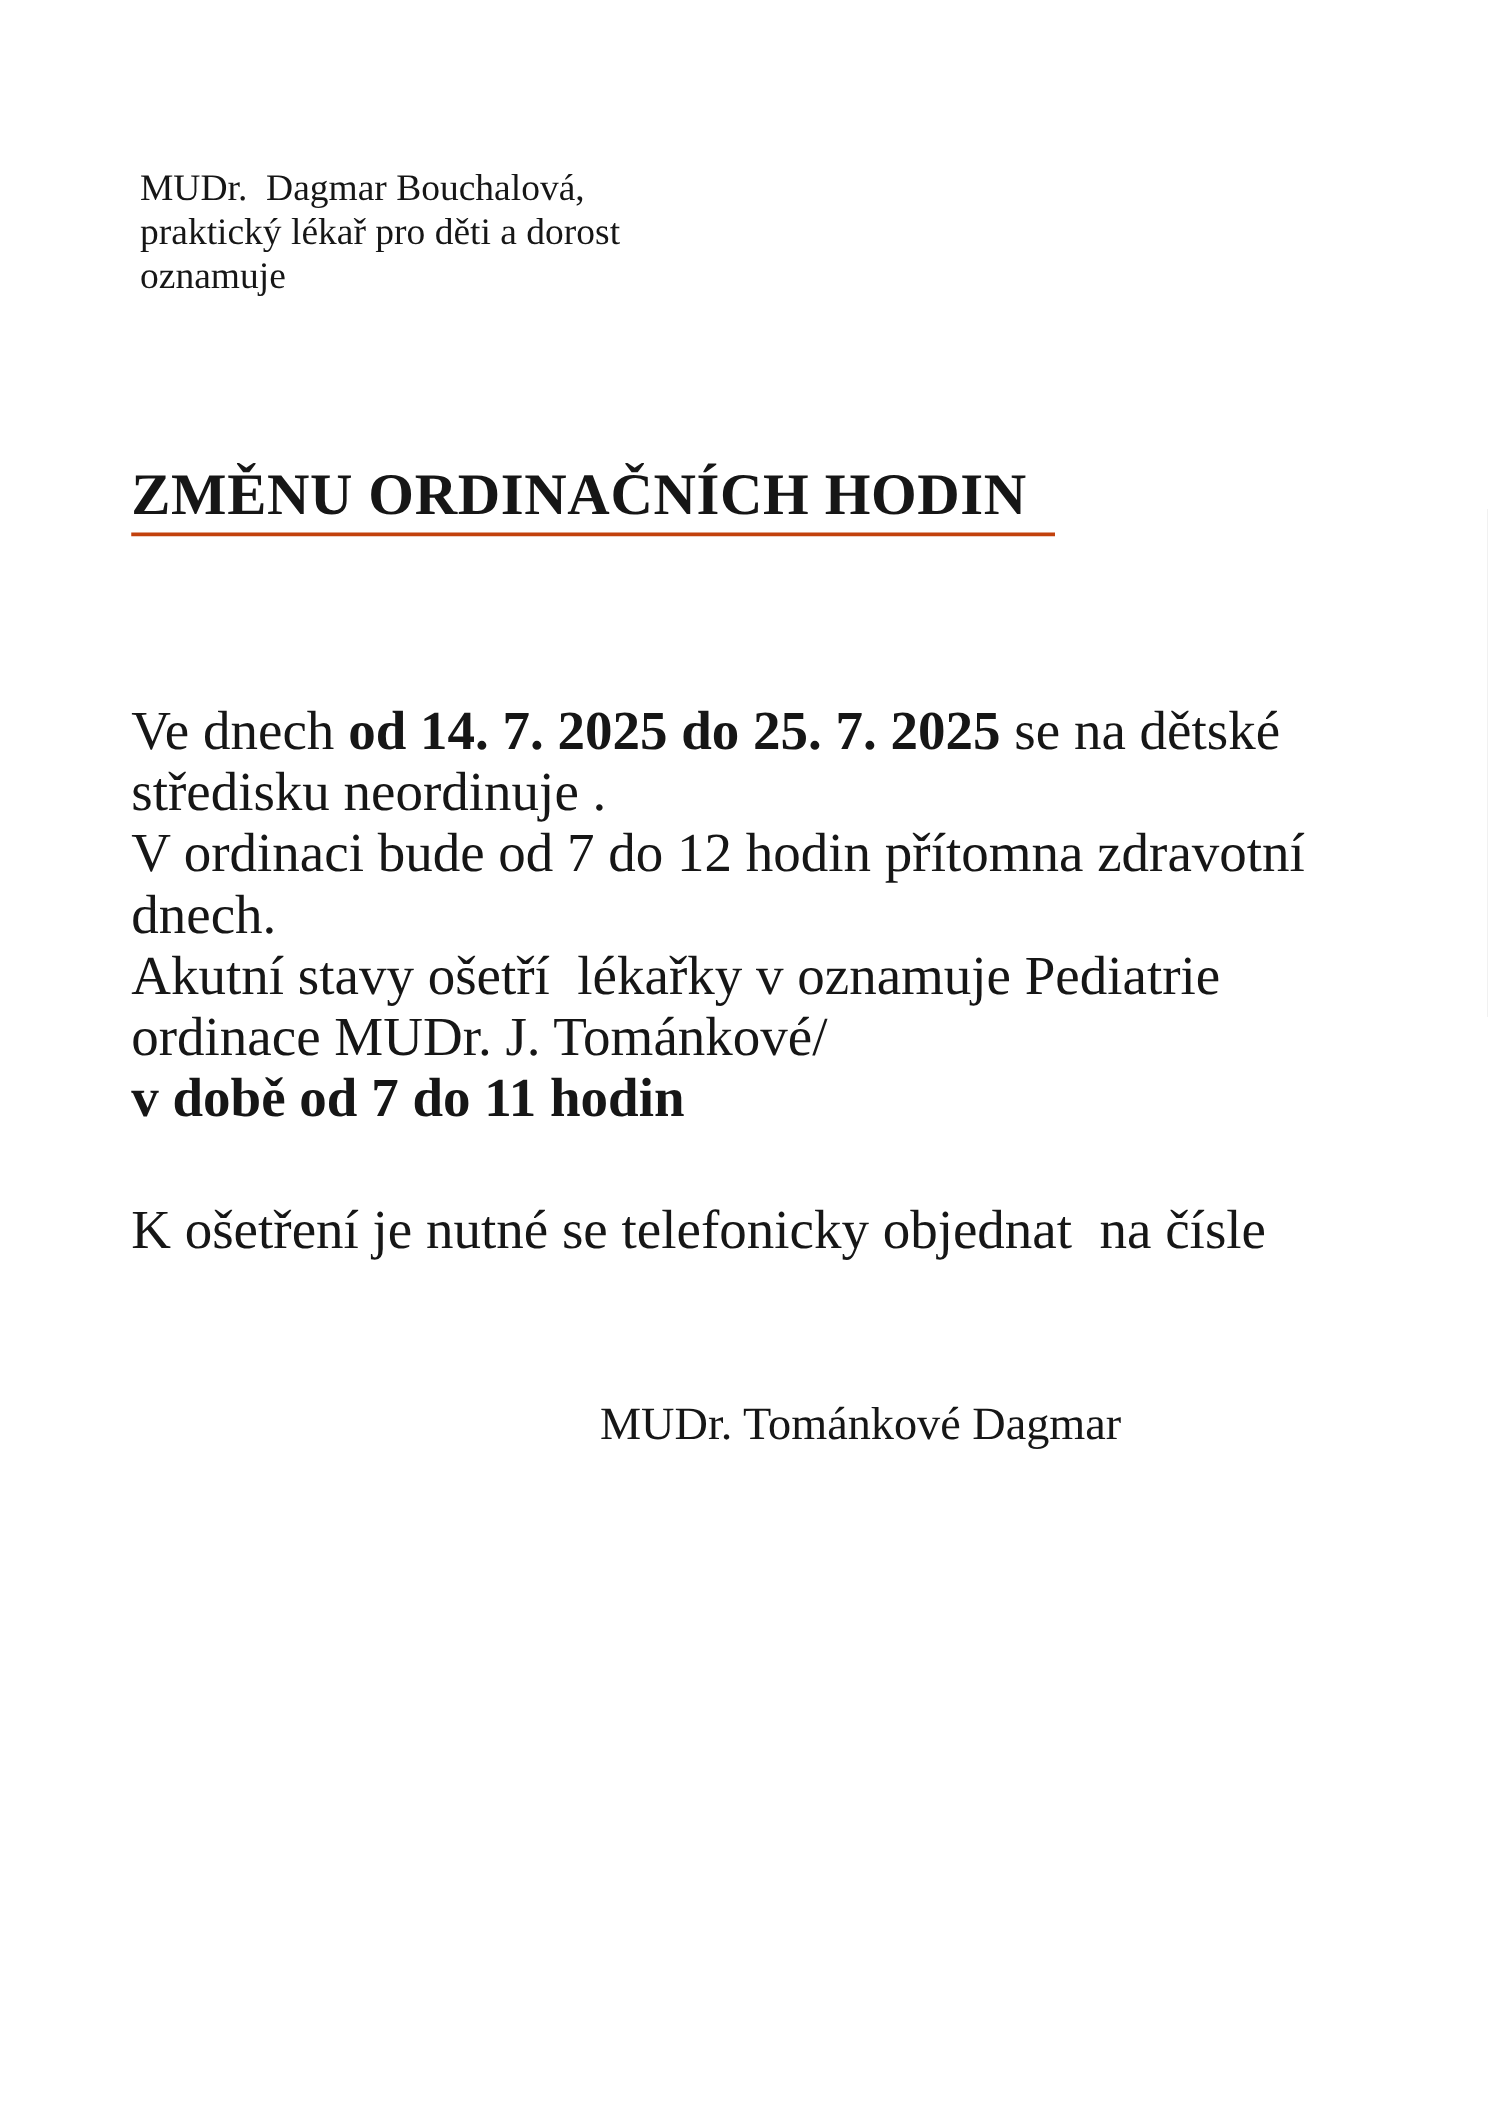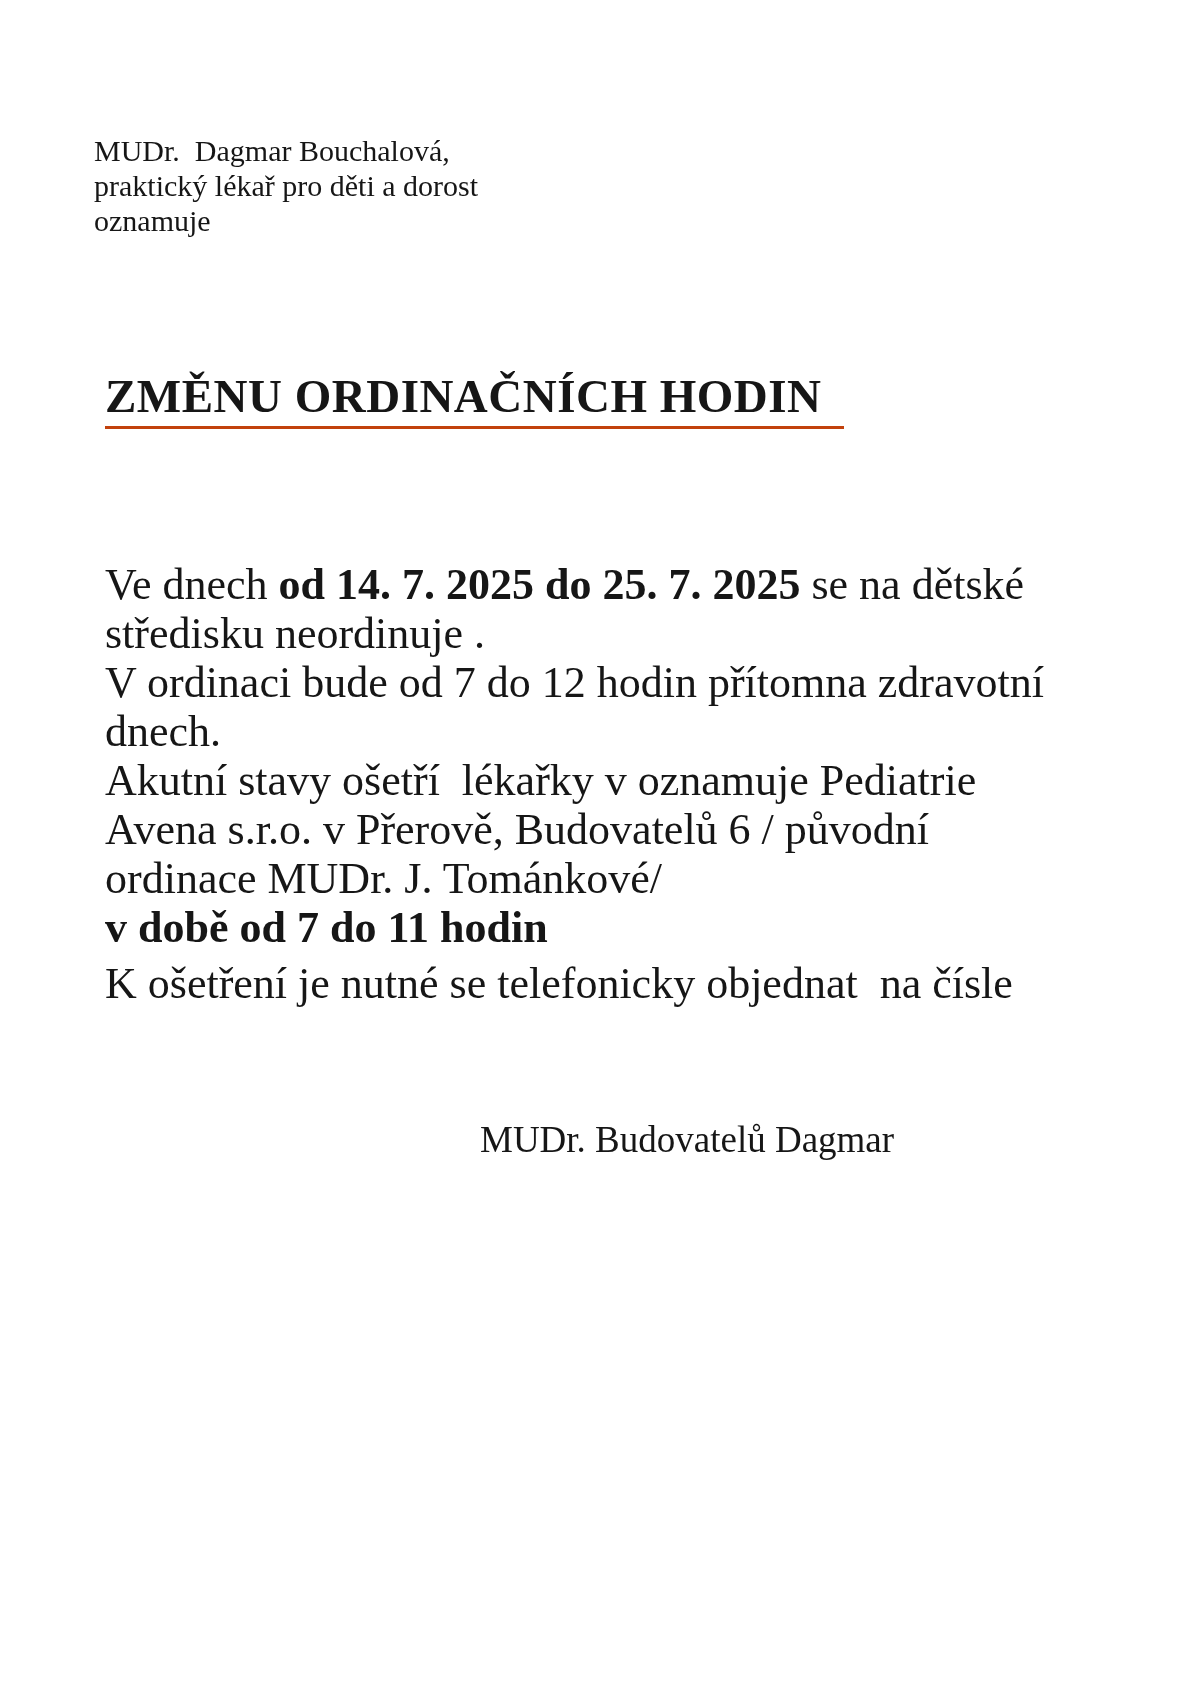--- a/index.html
+++ b/index.html
@@ -21,21 +21,21 @@
     font-family: inherit;
     color: inherit;
   }
   .txt {
     white-space: pre-wrap;
   }
   .block {
     position: absolute;
   }
   .header-block {
-    left: 94px;
+    left: 112px;
     top: 133px;
     font-size: 30px;
     line-height: 35px;
   }
   .header-line {
     display: block;
   }
   .title-block {
     left: 105px;
     top: 368px;
@@ -92,26 +92,25 @@
   <div class="block title-block">
     <span class="title-underline txt">ZMĚNU ORDINAČNÍCH HODIN</span>
   </div>
 
   <div class="block body-block">
     <span class="body-line"><span class="txt">Ve dnech </span><span class="bold txt">od 14. 7. 2025 do 25. 7. 2025</span><span class="txt"> se na dětské</span></span>
     <span class="body-line txt">středisku neordinuje .</span>
     <span class="body-line txt">V ordinaci bude od 7 do 12 hodin přítomna zdravotní</span>
     <span class="body-line txt">dnech.</span>
     <span class="body-line txt">Akutní stavy ošetří  lékařky v oznamuje Pediatrie</span>
-    <span class="body-line txt">Avena s.r.o. v Přerově, Budovatelů 6 / původní</span>
     <span class="body-line txt">ordinace MUDr. J. Tománkové/</span>
     <span class="body-line bold txt">v době od 7 do 11 hodin</span>
   </div>
 
   <div class="block phone-block">
     <span class="body-line txt">K ošetření je nutné se telefonicky objednat  na čísle</span>
   </div>
 
   <div class="block signature-block">
-    <span class="txt">MUDr. Budovatelů Dagmar</span>
+    <span class="txt">MUDr. Tománkové Dagmar</span>
   </div>
 
 </div>
 
 </body></html>

